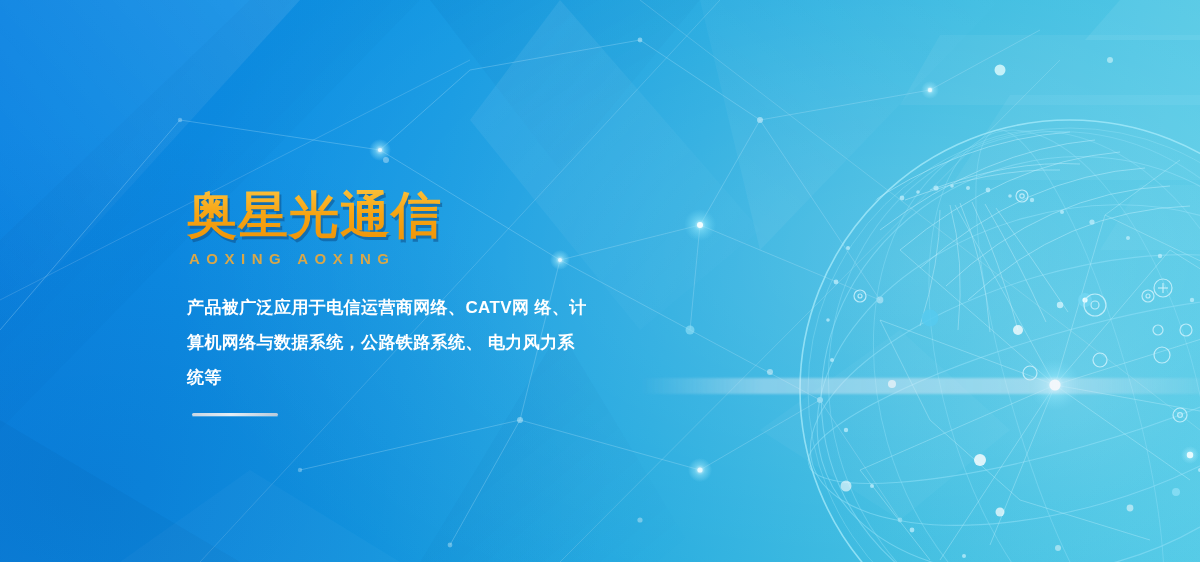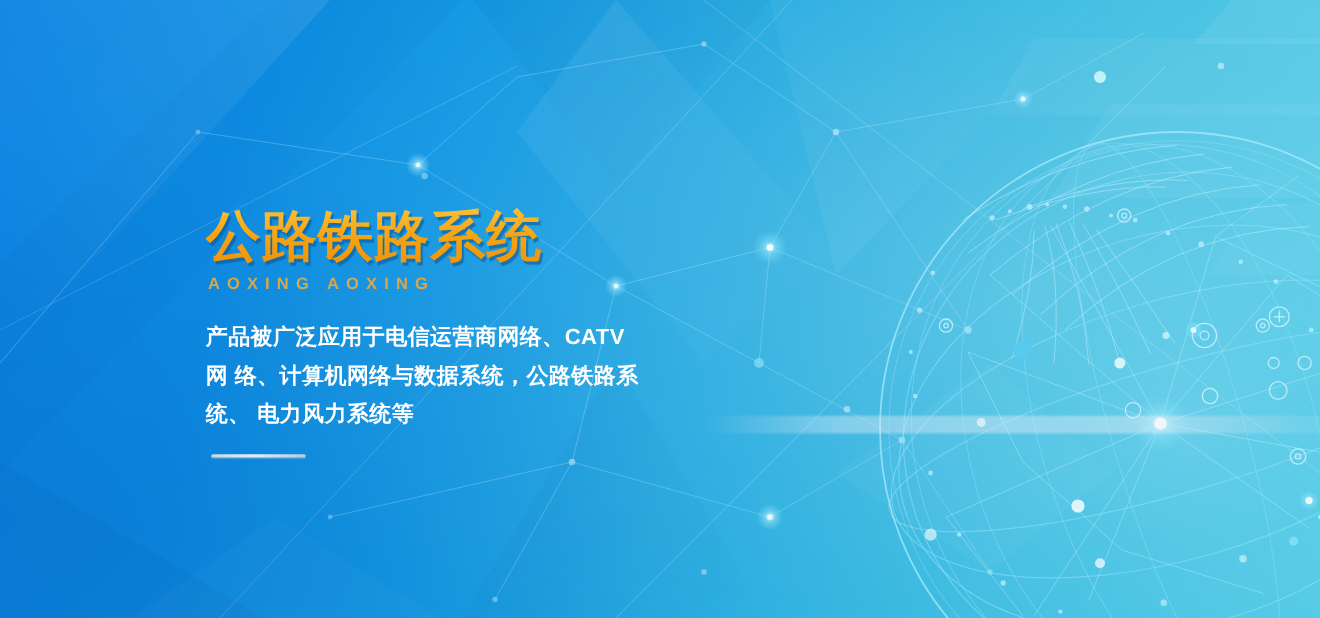--- a/index.html
+++ b/index.html
@@ -63,21 +63,21 @@
     font-size:15px;
     line-height:18px;
     font-weight:600;
     letter-spacing:6.5px;
     color:#d8a74a;
     white-space:nowrap;
   }
 
   .desc{
     margin:22px 0 0 0;
-    font-size:20px;
+    font-size:17px;
     line-height:35px;
     font-weight:700;
     color:#ffffff;
     letter-spacing:.4px;
     width:400px;
   }
 
   .rule{
     margin-top:18px;
     margin-left:5px;
@@ -339,21 +339,21 @@
       <circle cx="770" cy="372" r="3" fill="#ffffff" fill-opacity=".45"></circle>
       <circle cx="1130" cy="508" r="3.4" fill="#ffffff" fill-opacity=".5"></circle>
       <circle cx="1058" cy="548" r="3" fill="#ffffff" fill-opacity=".45"></circle>
       <circle cx="640" cy="520" r="2.6" fill="#ffffff" fill-opacity=".35"></circle>
     </g>
   </svg>
 
   <div class="band"></div>
 
   <div class="content">
-    <h1 class="brand-title">公路铁路系统</h1>
+    <h1 class="brand-title">奥星光通信</h1>
 
     <div class="brand-en">AOXING AOXING</div>
 
     <p class="desc">
       <span>产品被广泛应用于电信运营商网络、CATV网</span>
       <span>络、计算机网络与数据系统，公路铁路系统、</span>
       <span>电力风力系统等</span>
     </p>
 
     <div class="rule"></div>

